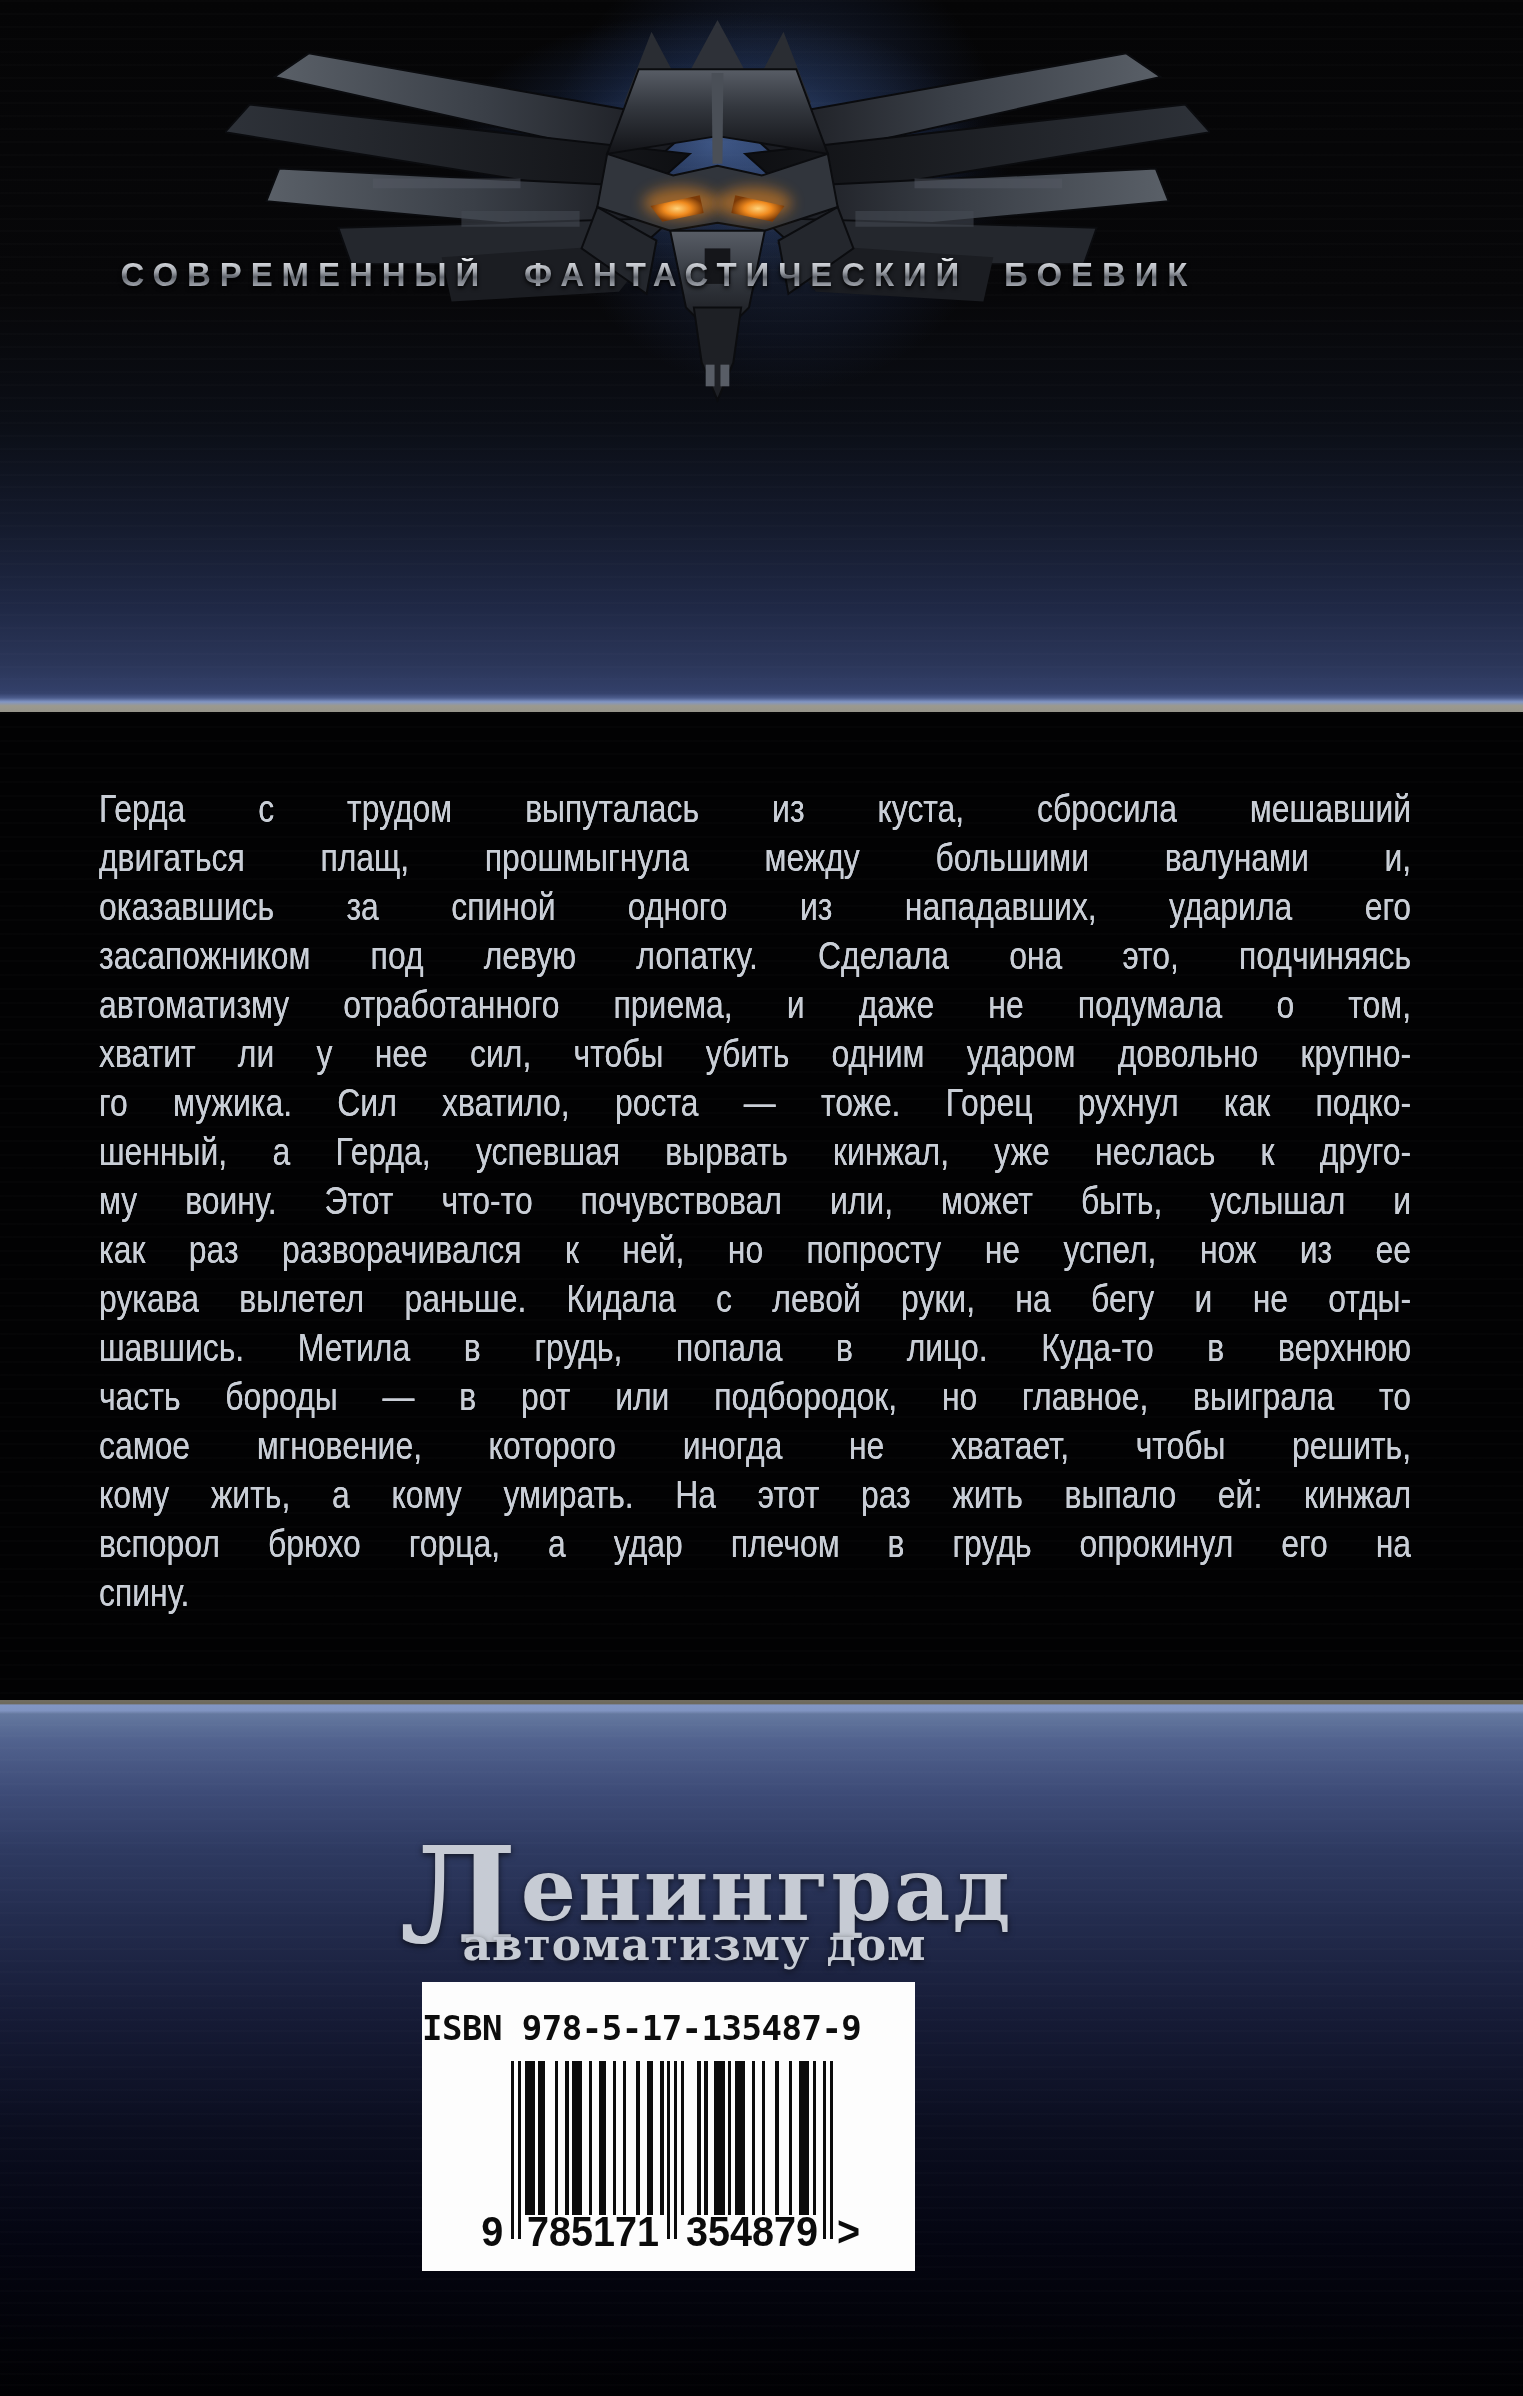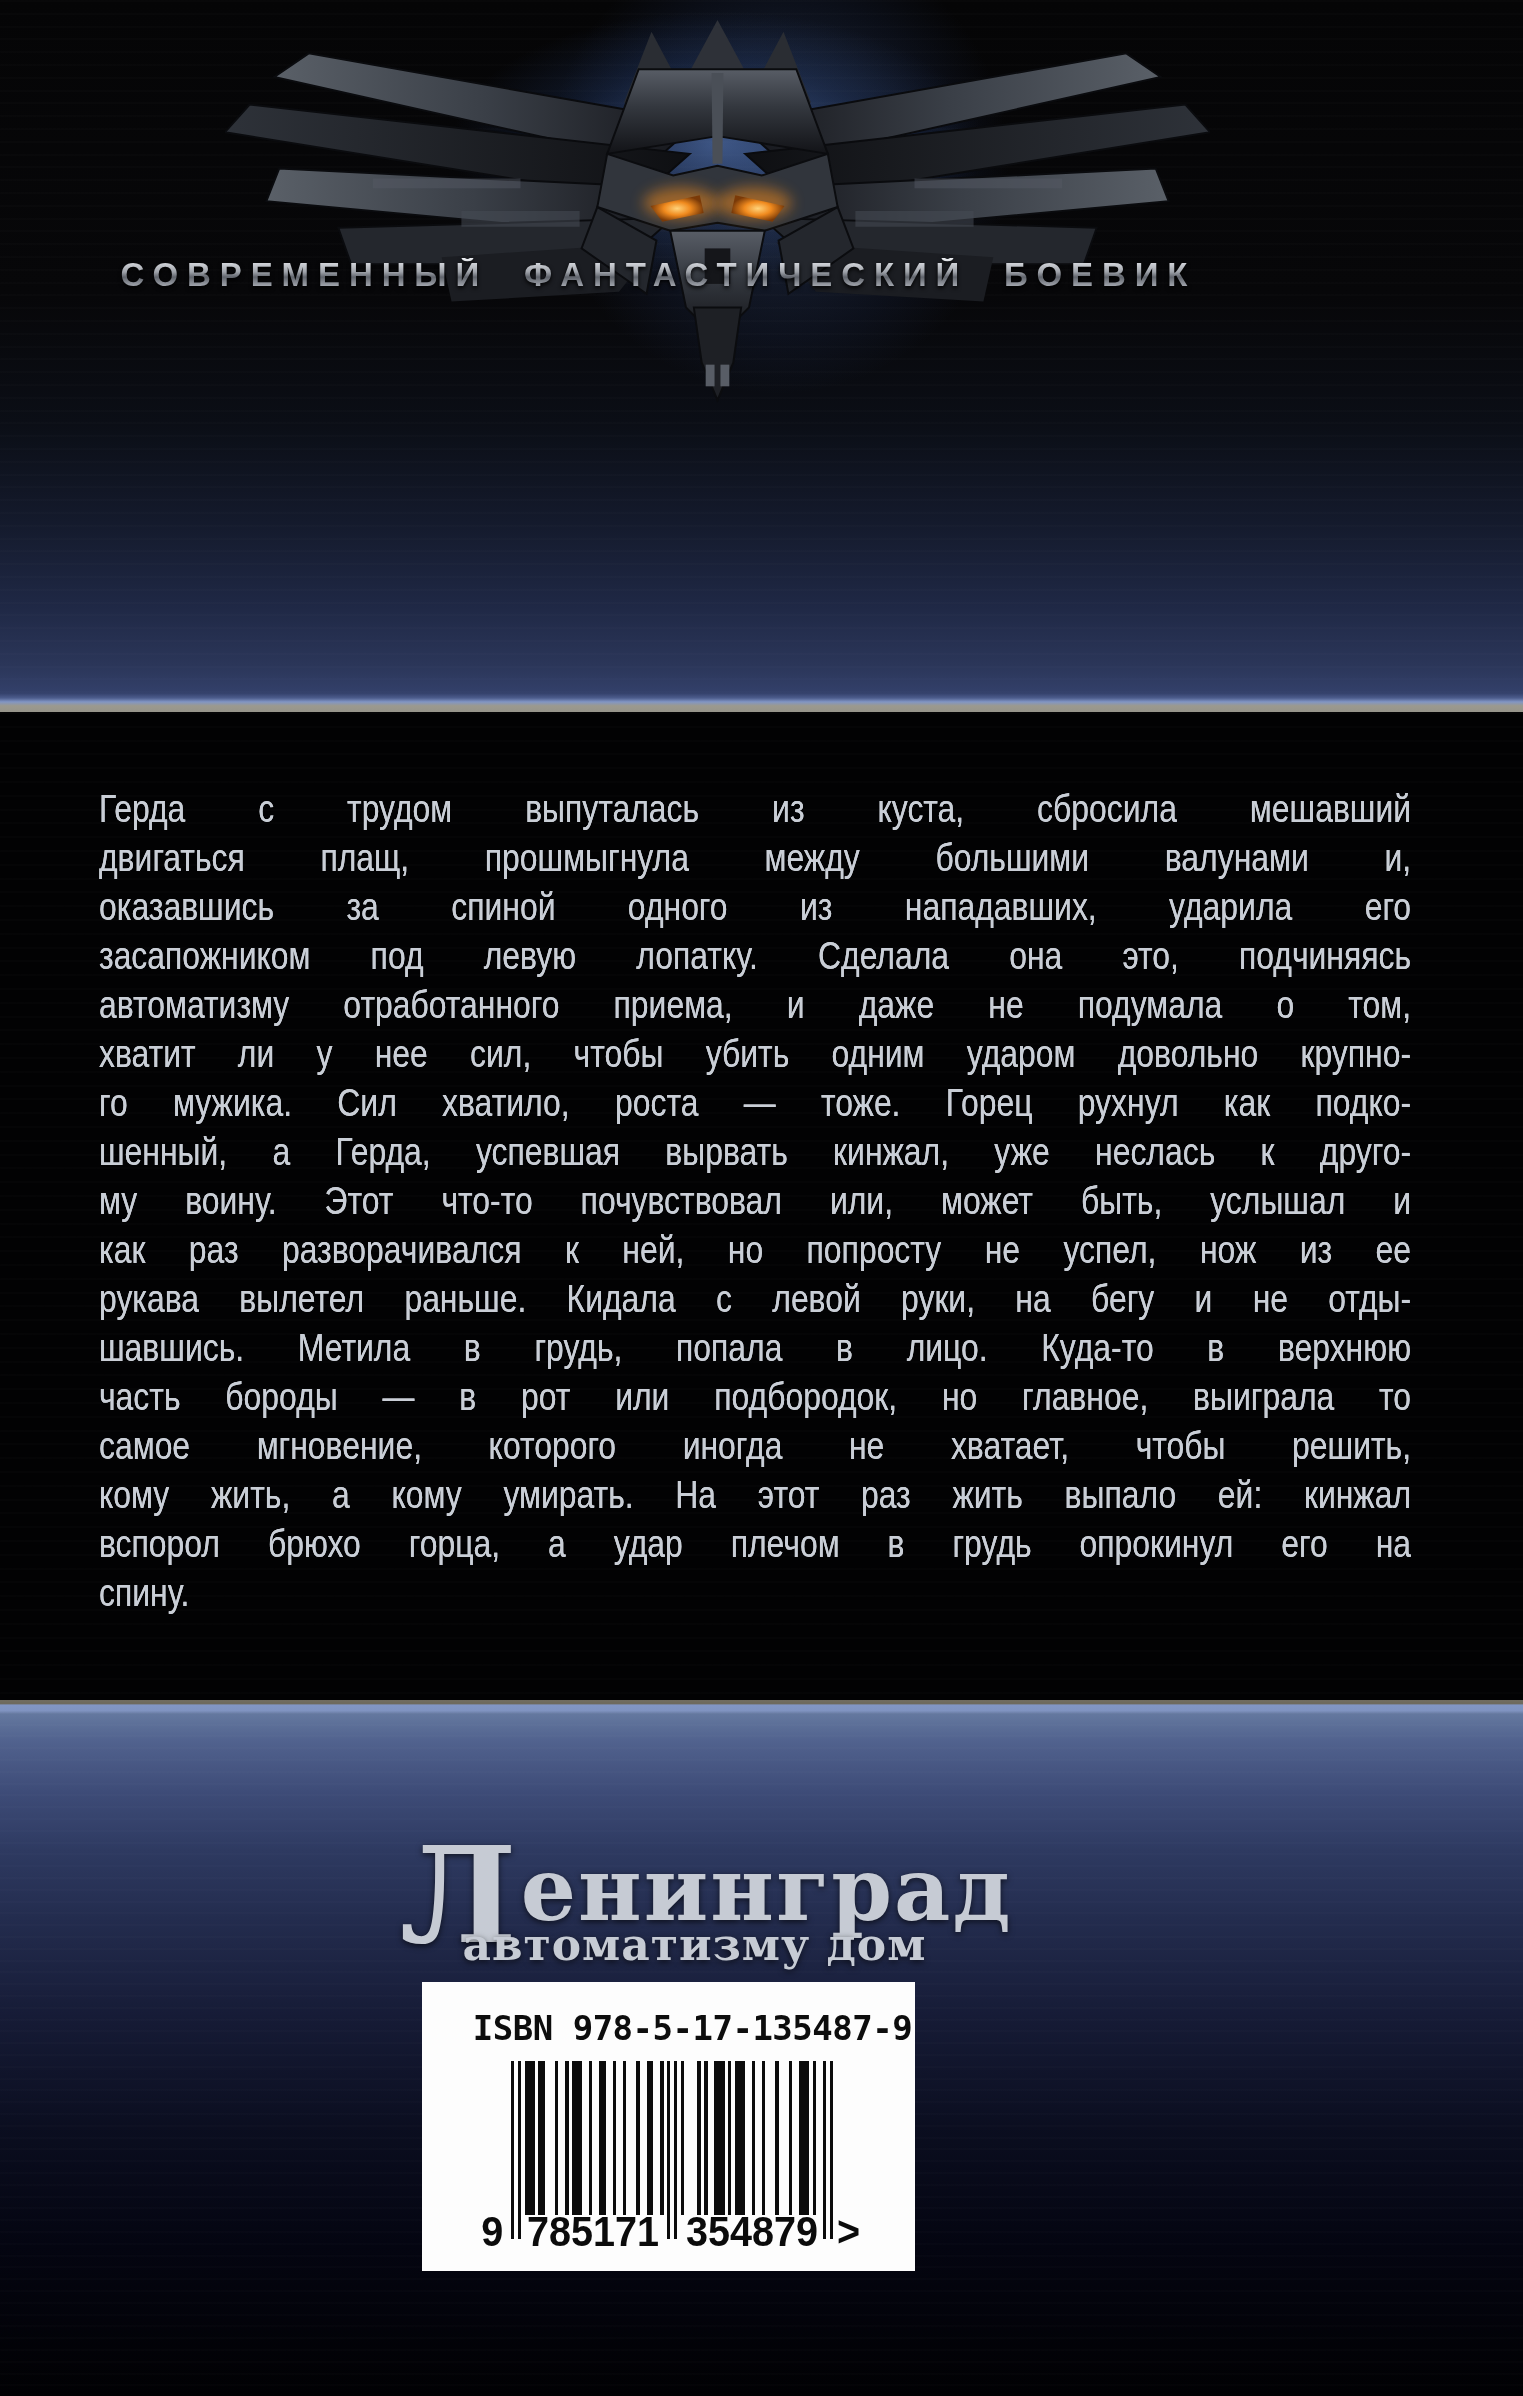--- a/index.html
+++ b/index.html
@@ -48,23 +48,23 @@
 
   .logo{position:absolute;left:400px;top:1844px;width:552px;z-index:6;color:#c6cbd4;
     font-family:"DejaVu Serif","Liberation Serif",serif;font-weight:bold;
     text-shadow:0 2px 5.9px rgba(0,0,0,.65);}
   .logo-name{display:block;font-size:87px;line-height:91px;letter-spacing:2px;text-align:center;}
   .logo-name::first-letter{font-size:132px;line-height:59px;vertical-align:-21.7px;padding-right:2px;}
   .logo-sub{display:block;font-size:44px;line-height:39px;margin-top:-9.9px;
     text-align:right;padding-right:25.6px;letter-spacing:1px;}
 
   .isbn-card{position:absolute;left:422px;top:1982px;width:493px;height:289px;background:#fdfdfd;z-index:7;}
-  .isbn-num{margin-top:25.6px;text-align:center;color:#0d0d0d;
+  .isbn-num{margin-top:25.6px;text-align:left;color:#0d0d0d;
     font-family:"DejaVu Sans Mono","Liberation Mono",monospace;font-weight:bold;
-    font-size:34px;letter-spacing:-0.5px;margin-left:48px;}
+    font-size:34px;letter-spacing:-0.5px;}
   .barcode-wrap{position:relative;margin:13.8px 0 0 89px;width:321px;height:182px;}
   .bars{display:flex;align-items:flex-start;height:179px;}
   .bar{width:3.4px;height:154px;flex:0 0 auto;}
   .bar.on{background:#0b0b0b;}
   .bar.guard{height:178px;}
   .bc-digit{position:absolute;top:146px;color:#0b0b0b;font-weight:bold;font-size:43px;
     font-family:"Liberation Sans",sans-serif;transform:scaleX(.92);}
   .bc-lead{left:-47px;width:41px;text-align:right;}
   .bc-g1{left:9.9px;width:144px;text-align:center;}
   .bc-g2{left:169px;width:144px;text-align:center;}

